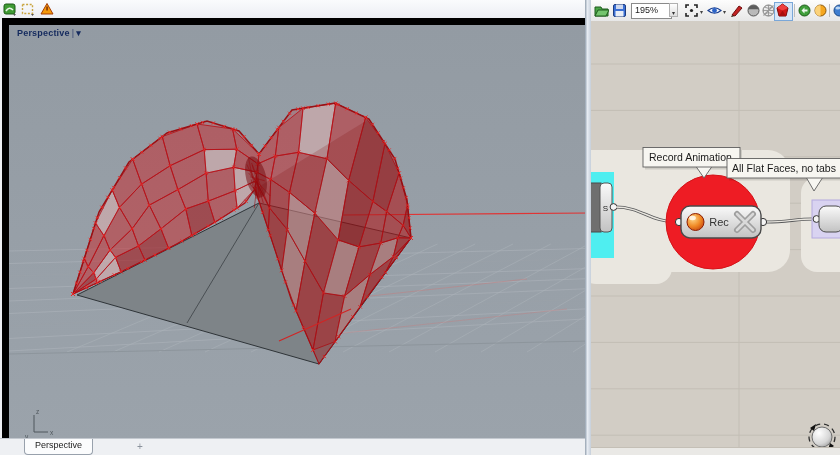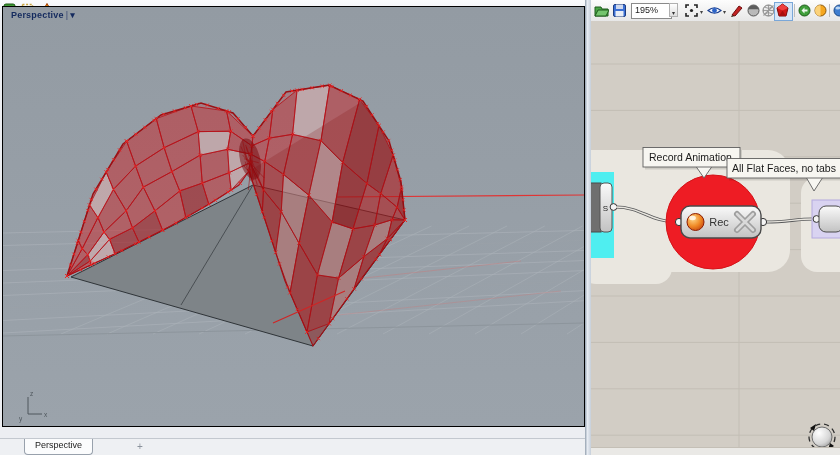--- a/index.html
+++ b/index.html
@@ -4,22 +4,22 @@
 <style>
   html,body{margin:0;padding:0;}
   body{width:840px;height:455px;overflow:hidden;background:#d0d0d0;
        font-family:"Liberation Sans",sans-serif;position:relative;}
   .abs{position:absolute;}
   
   #rhino-pane{left:0;top:0;width:585px;height:455px;background:#eceef2;}
   #rhino-toolbar{left:0;top:0;width:585px;height:18px;
      background:linear-gradient(#fafbfd,#eceef3);}
   .r-icon{position:absolute;top:2px;width:14px;height:14px;}
-  #viewport{left:2px;top:6px;width:581px;height:419px;
-     border:1px solid #000000;background:#98a0a8;}
+  #viewport{left:2px;top:18px;width:581px;height:419px;
+     border:7px solid #000000;background:#98a0a8;}
   #vp-label{left:8px;top:3px;font-size:9px;font-weight:bold;color:#142a5e;
      letter-spacing:.2px;cursor:default;}
   #vp-label .sep{color:#3a4a72;font-weight:normal;padding:0 2px;}
   #vp-svg{left:0;top:0;}
   #rhino-tabbar{left:0;top:438px;width:585px;height:17px;background:#eef0f3;
      border-top:1px solid #c3c8cf;}
   #persp-tab{left:24px;top:0px;height:14px;padding:1px 10px 0 10px;background:#fbfcfd;
      border:1px solid #98a1ac;border-top:none;border-radius:0 0 4px 4px;
      font-size:9px;color:#222;}
   #new-tab-btn{left:134px;top:2px;font-size:10px;color:#8a929c;width:12px;text-align:center;}

